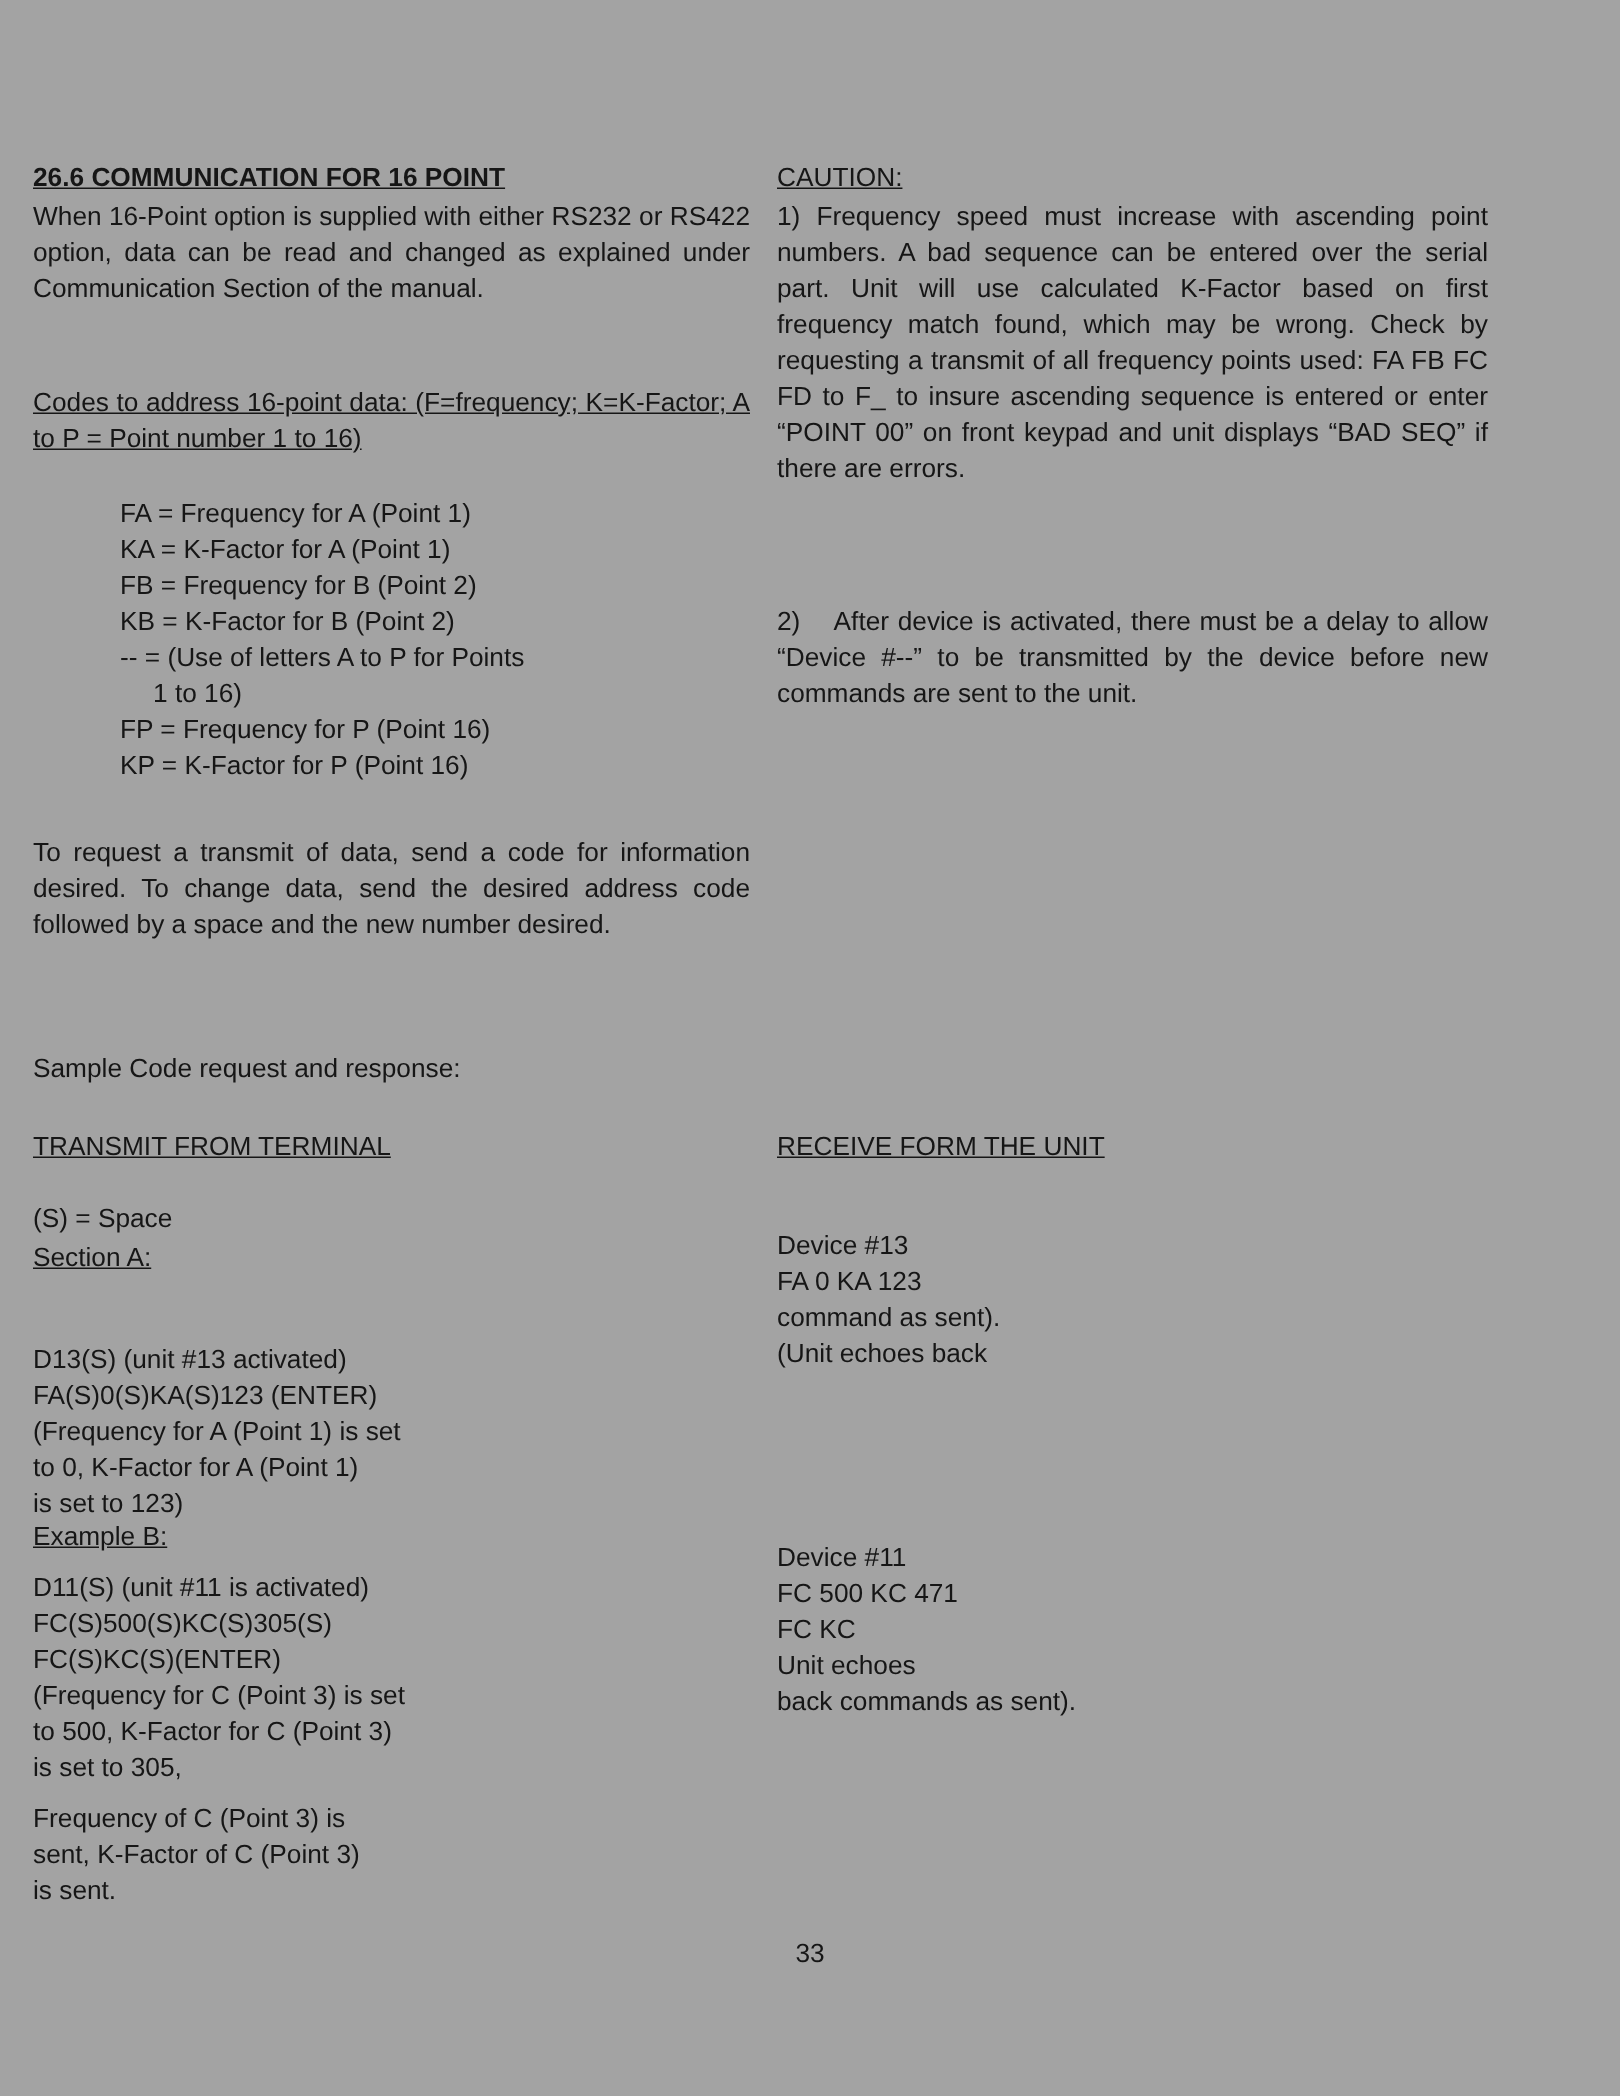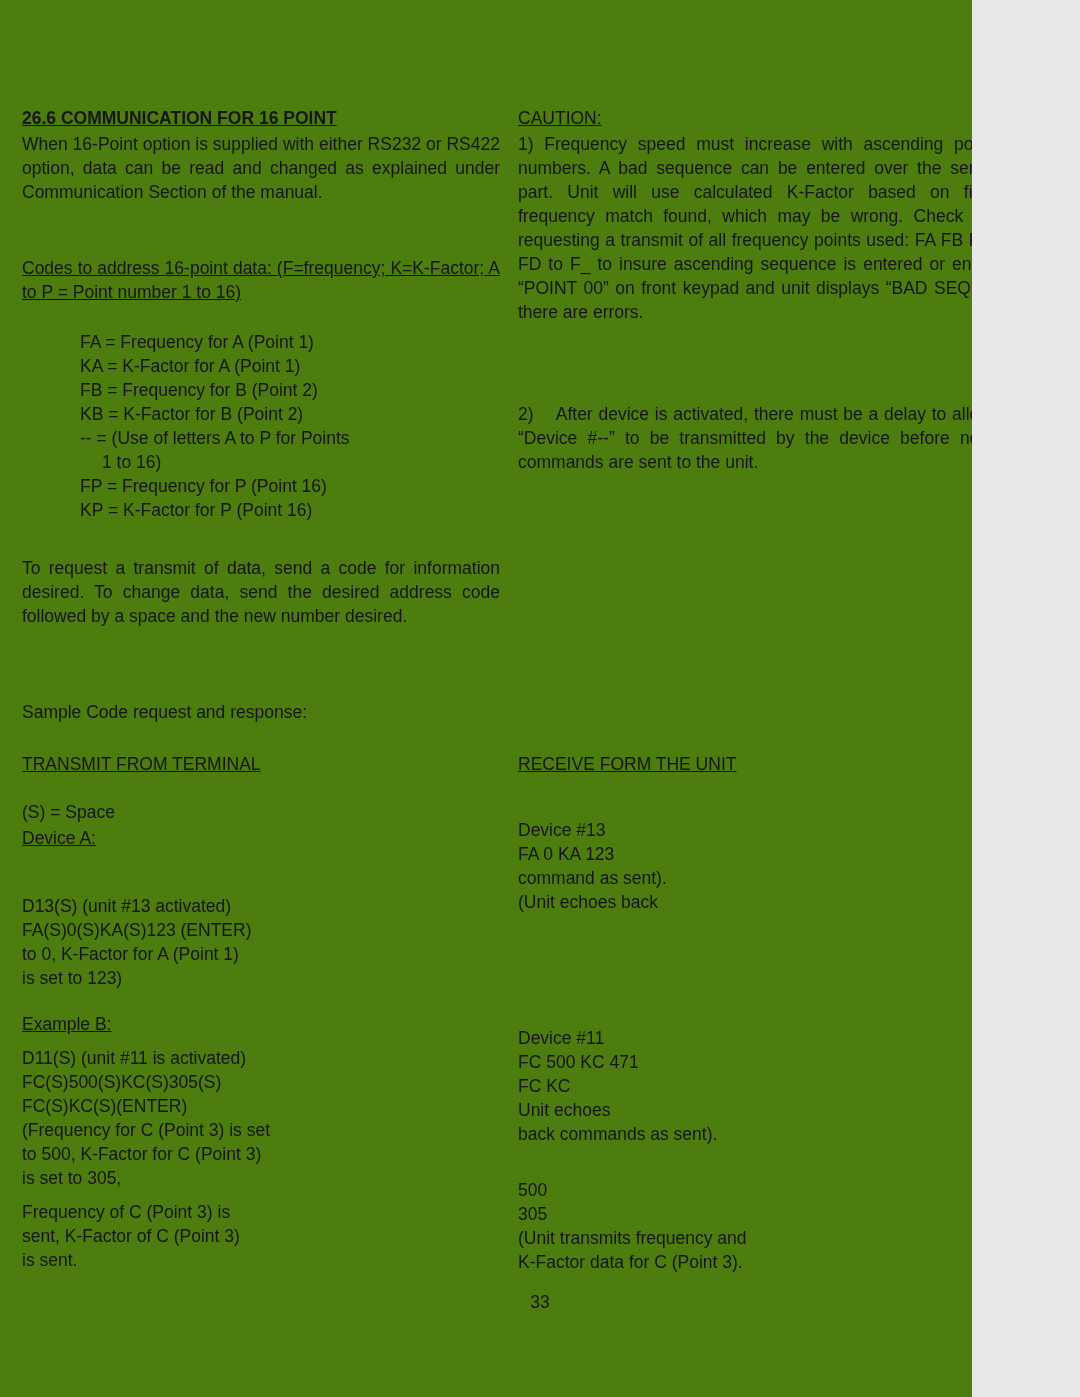--- a/index.html
+++ b/index.html
@@ -2,23 +2,23 @@
 <html><head>
 <meta charset="utf-8">
 <style>
   html, body {
     margin: 0;
     padding: 0;
     background: #e8e8e8;
   }
   .page {
     position: relative;
-    width: 972px;
+    width: 1080px;
     height: 1397px;
-    background: #4d7c0f;
+    background: #a3a3a3;
     font-family: "Liberation Sans", "DejaVu Sans", sans-serif;
     color: #161616;
     font-size: 17.5px;
     line-height: 24px;
     overflow: hidden;
   }
   .col {
     position: absolute;
     top: 0;
     height: 100%;
@@ -66,25 +66,26 @@
     </div>
 
     <div class="blk para" style="top:556px;">To request a transmit of data, send a code for information desired. To change data, send the desired address code followed by a space and the new number desired.</div>
 
     <div class="blk" style="top:700px;">Sample Code request and response:</div>
 
     <div class="blk uline" style="top:752px;">TRANSMIT FROM TERMINAL</div>
 
     <div class="blk" style="top:800px;">(S) = Space</div>
 
-    <div class="blk uline" style="top:826px;">Device A:</div>
+    <div class="blk uline" style="top:826px;">Section A:</div>
 
     <div class="blk" style="top:850px;margin-top:44px;">
       <div class="line">D13(S) (unit #13 activated)</div>
       <div class="line">FA(S)0(S)KA(S)123 (ENTER)</div>
+      <div class="line">(Frequency for A (Point 1) is set</div>
       <div class="line">to 0, K-Factor for A (Point 1)</div>
       <div class="line">is set to 123)</div>
     </div>
 
     <div class="blk uline" style="top:1000px;margin-top:12px;">Example B:</div>
 
     <div class="blk" style="top:1026px;margin-top:20px;">
       <div class="line">D11(S) (unit #11 is activated)</div>
       <div class="line">FC(S)500(S)KC(S)305(S)</div>
       <div class="line">FC(S)KC(S)(ENTER)</div>
@@ -116,24 +117,18 @@
     </div>
 
     <div class="blk" style="top:1026px;">
       <div class="line">Device #11</div>
       <div class="line">FC 500 KC 471</div>
       <div class="line">FC KC</div>
       <div class="line">Unit echoes</div>
       <div class="line">back commands as sent).</div>
     </div>
 
-    <div class="blk" style="top:1178px;">
-      <div class="line">500</div>
-      <div class="line">305</div>
-      <div class="line">(Unit transmits frequency and</div>
-      <div class="line">K-Factor data for C (Point 3).</div>
-    </div>
 
   </div>
 
   <div class="page-number">33</div>
 
 </div>
 
 </body></html>

